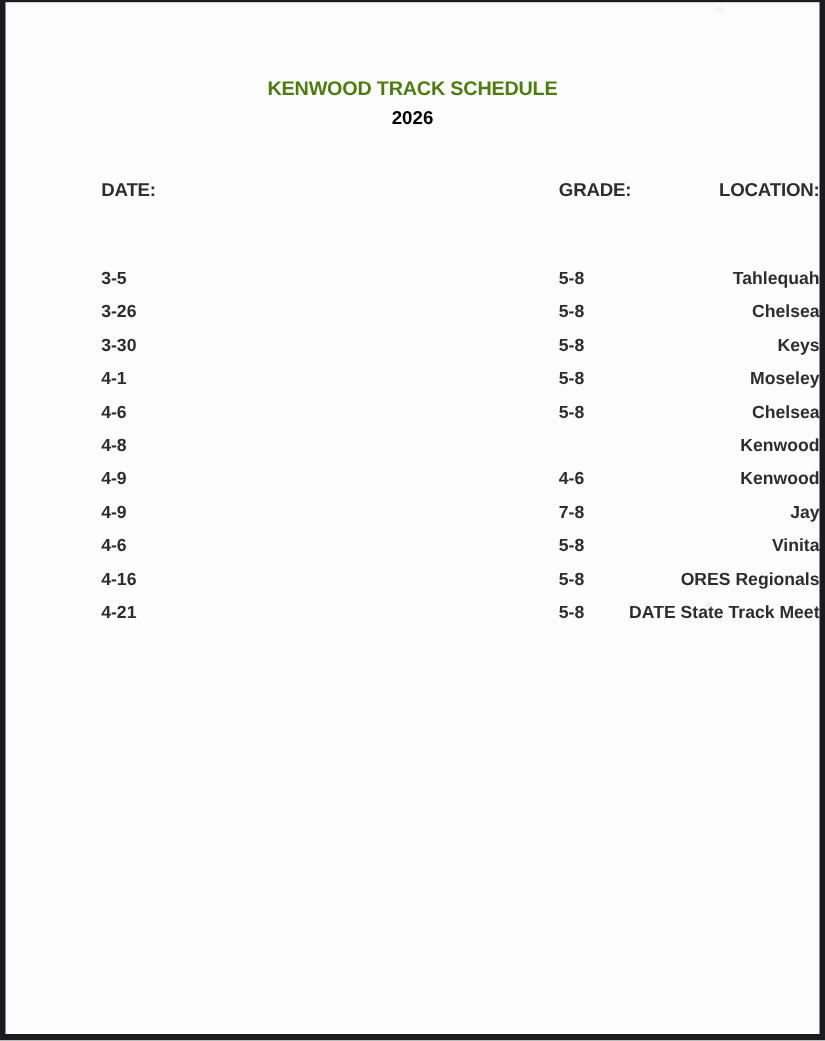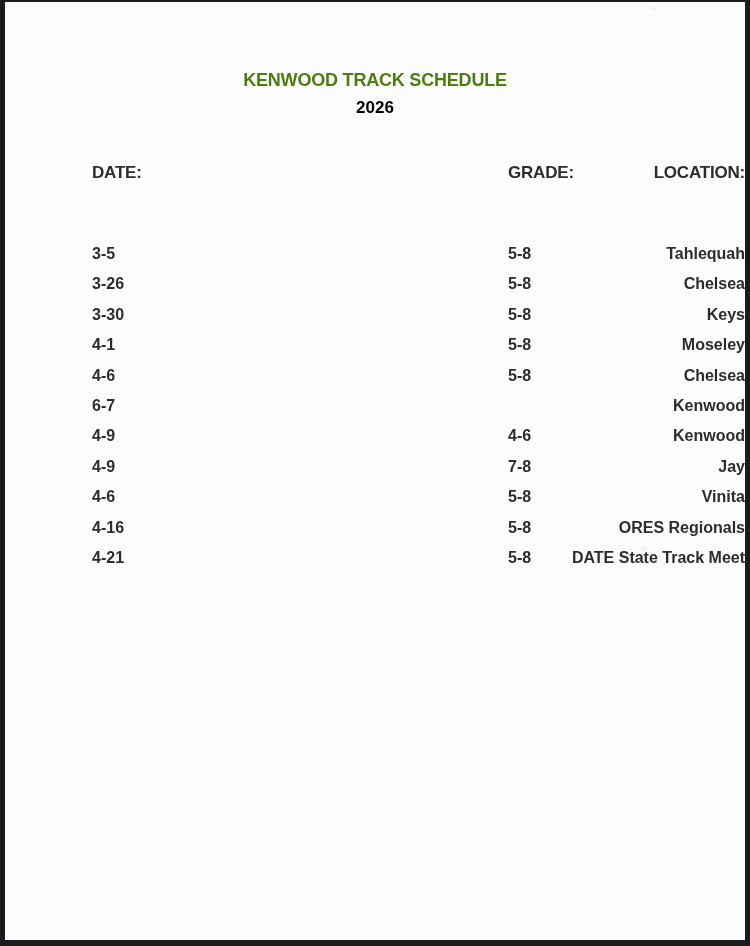--- a/index.html
+++ b/index.html
@@ -139,21 +139,21 @@
         <span class="c-date">4-1</span>
         <span class="c-loc">Moseley</span>
         <span class="c-grade">5-8</span>
       </div>
       <div class="row">
         <span class="c-date">4-6</span>
         <span class="c-loc">Chelsea</span>
         <span class="c-grade">5-8</span>
       </div>
       <div class="row">
-        <span class="c-date">6-7</span>
+        <span class="c-date">4-8</span>
         <span class="c-loc">Kenwood</span>
       </div>
       <div class="row">
         <span class="c-date">4-9</span>
         <span class="c-loc">Kenwood</span>
         <span class="c-grade">4-6</span>
       </div>
       <div class="row">
         <span class="c-date">4-9</span>
         <span class="c-loc">Jay</span>

